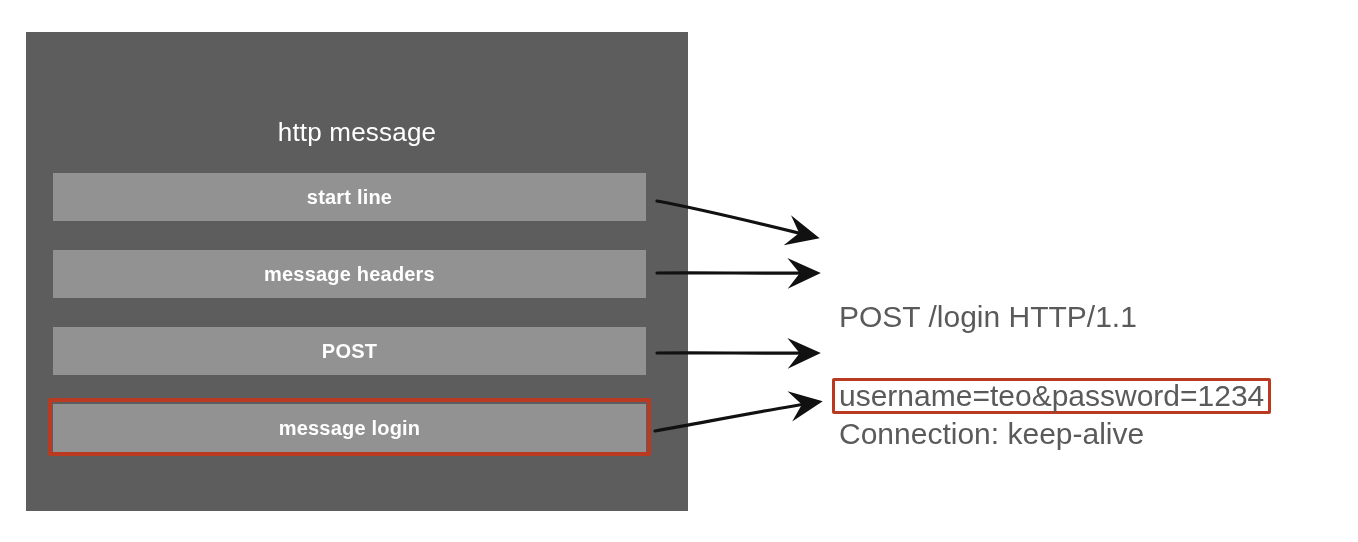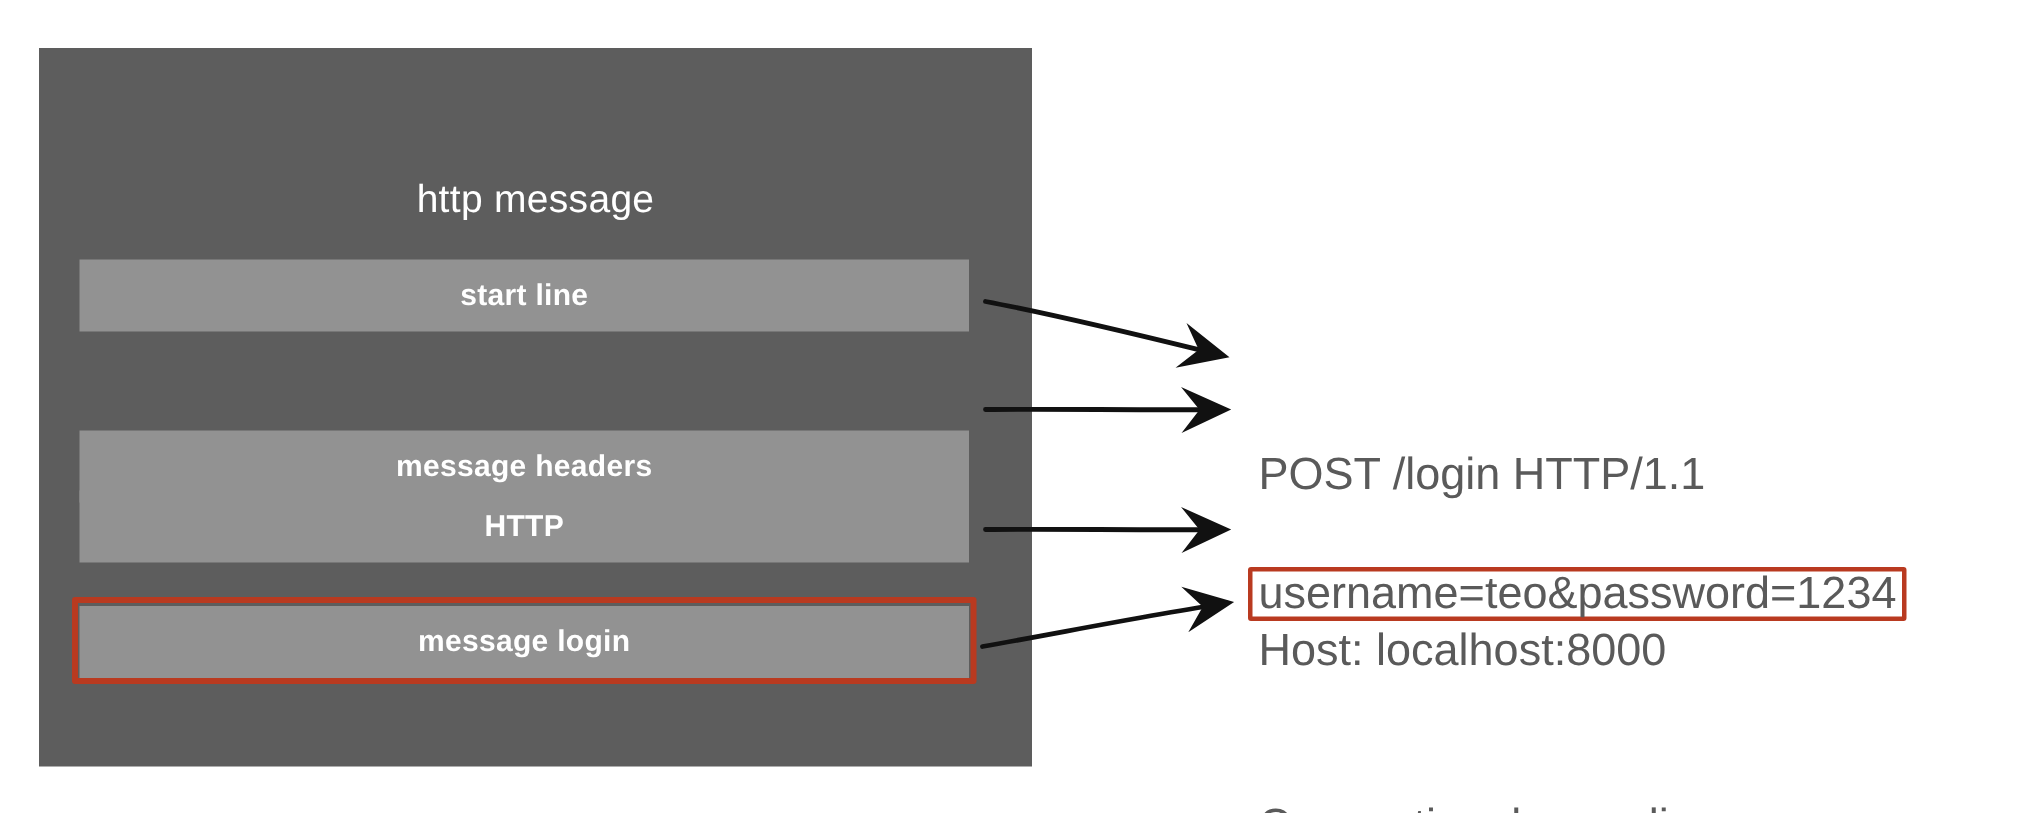--- a/index.html
+++ b/index.html
@@ -50,21 +50,21 @@
     color: #ffffff;
     font-size: 20px;
     font-weight: bold;
     display: flex;
     align-items: center;
     justify-content: center;
     letter-spacing: 0.2px;
     box-sizing: border-box;
   }
   .part-bar.bar-0 { top: 141px; }
-  .part-bar.bar-1 { top: 218px; margin-top: 37px; }
+  .part-bar.bar-1 { top: 218px; }
   .part-bar.bar-2 { top: 295px; }
   .part-bar.bar-3 { top: 372px; }
 
   
   #body-highlight {
     position: absolute;
     left: 22px;
     top: 366px;
     width: 603px;
     height: 58px;
@@ -126,33 +126,32 @@
 
     <div class="part-bar bar-0">
       <span>start line</span>
     </div>
 
     <div class="part-bar bar-1">
       <span>message headers</span>
     </div>
 
     <div class="part-bar bar-2">
-      <span>HTTP</span>
+      <span>POST</span>
     </div>
 
     <div class="part-bar bar-3">
       <span>message login</span>
     </div>
 
     <div id="body-highlight"></div>
   </div>
 
   <div id="http-text">
     <span class="http-line">POST /login HTTP/1.1</span>
-    <span class="http-line">Host: localhost:8000</span>
     <span class="http-line">Connection: keep-alive</span>
   </div>
 
   <div id="body-text-wrap">
     <span id="body-text">username=teo&amp;password=1234</span>
   </div>
 
   <svg id="arrows" viewBox="0 0 1358 542">
     <defs>
       <marker id="ah" markerWidth="13" markerHeight="13" refX="9.5" refY="5.2" orient="auto" markerUnits="strokeWidth">

